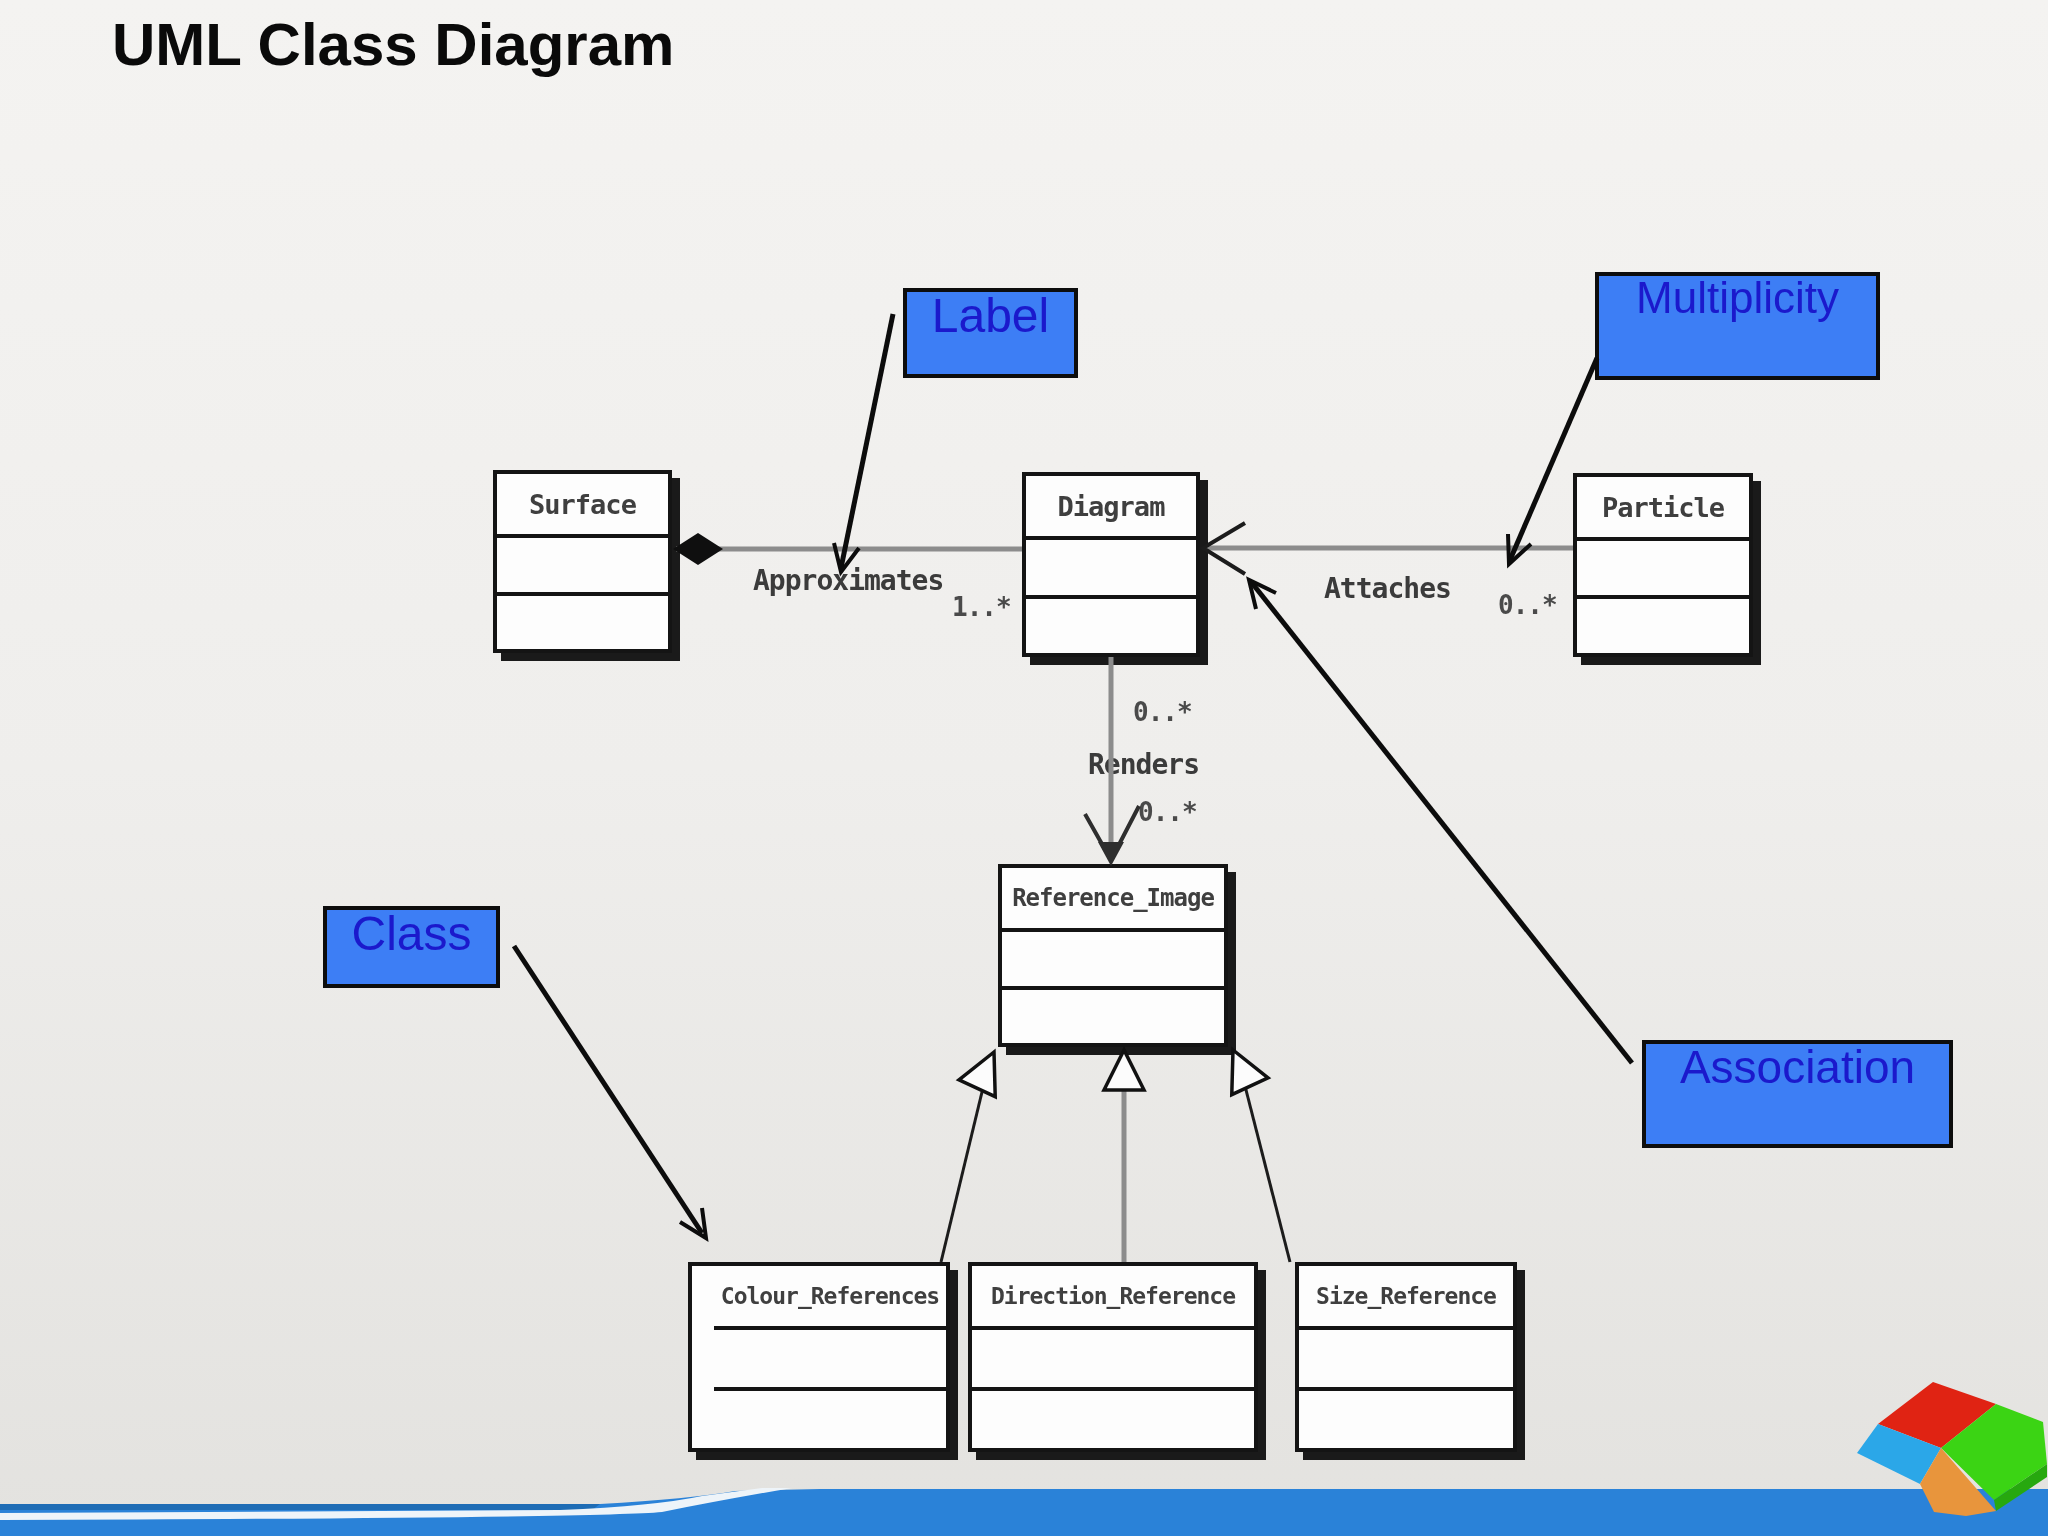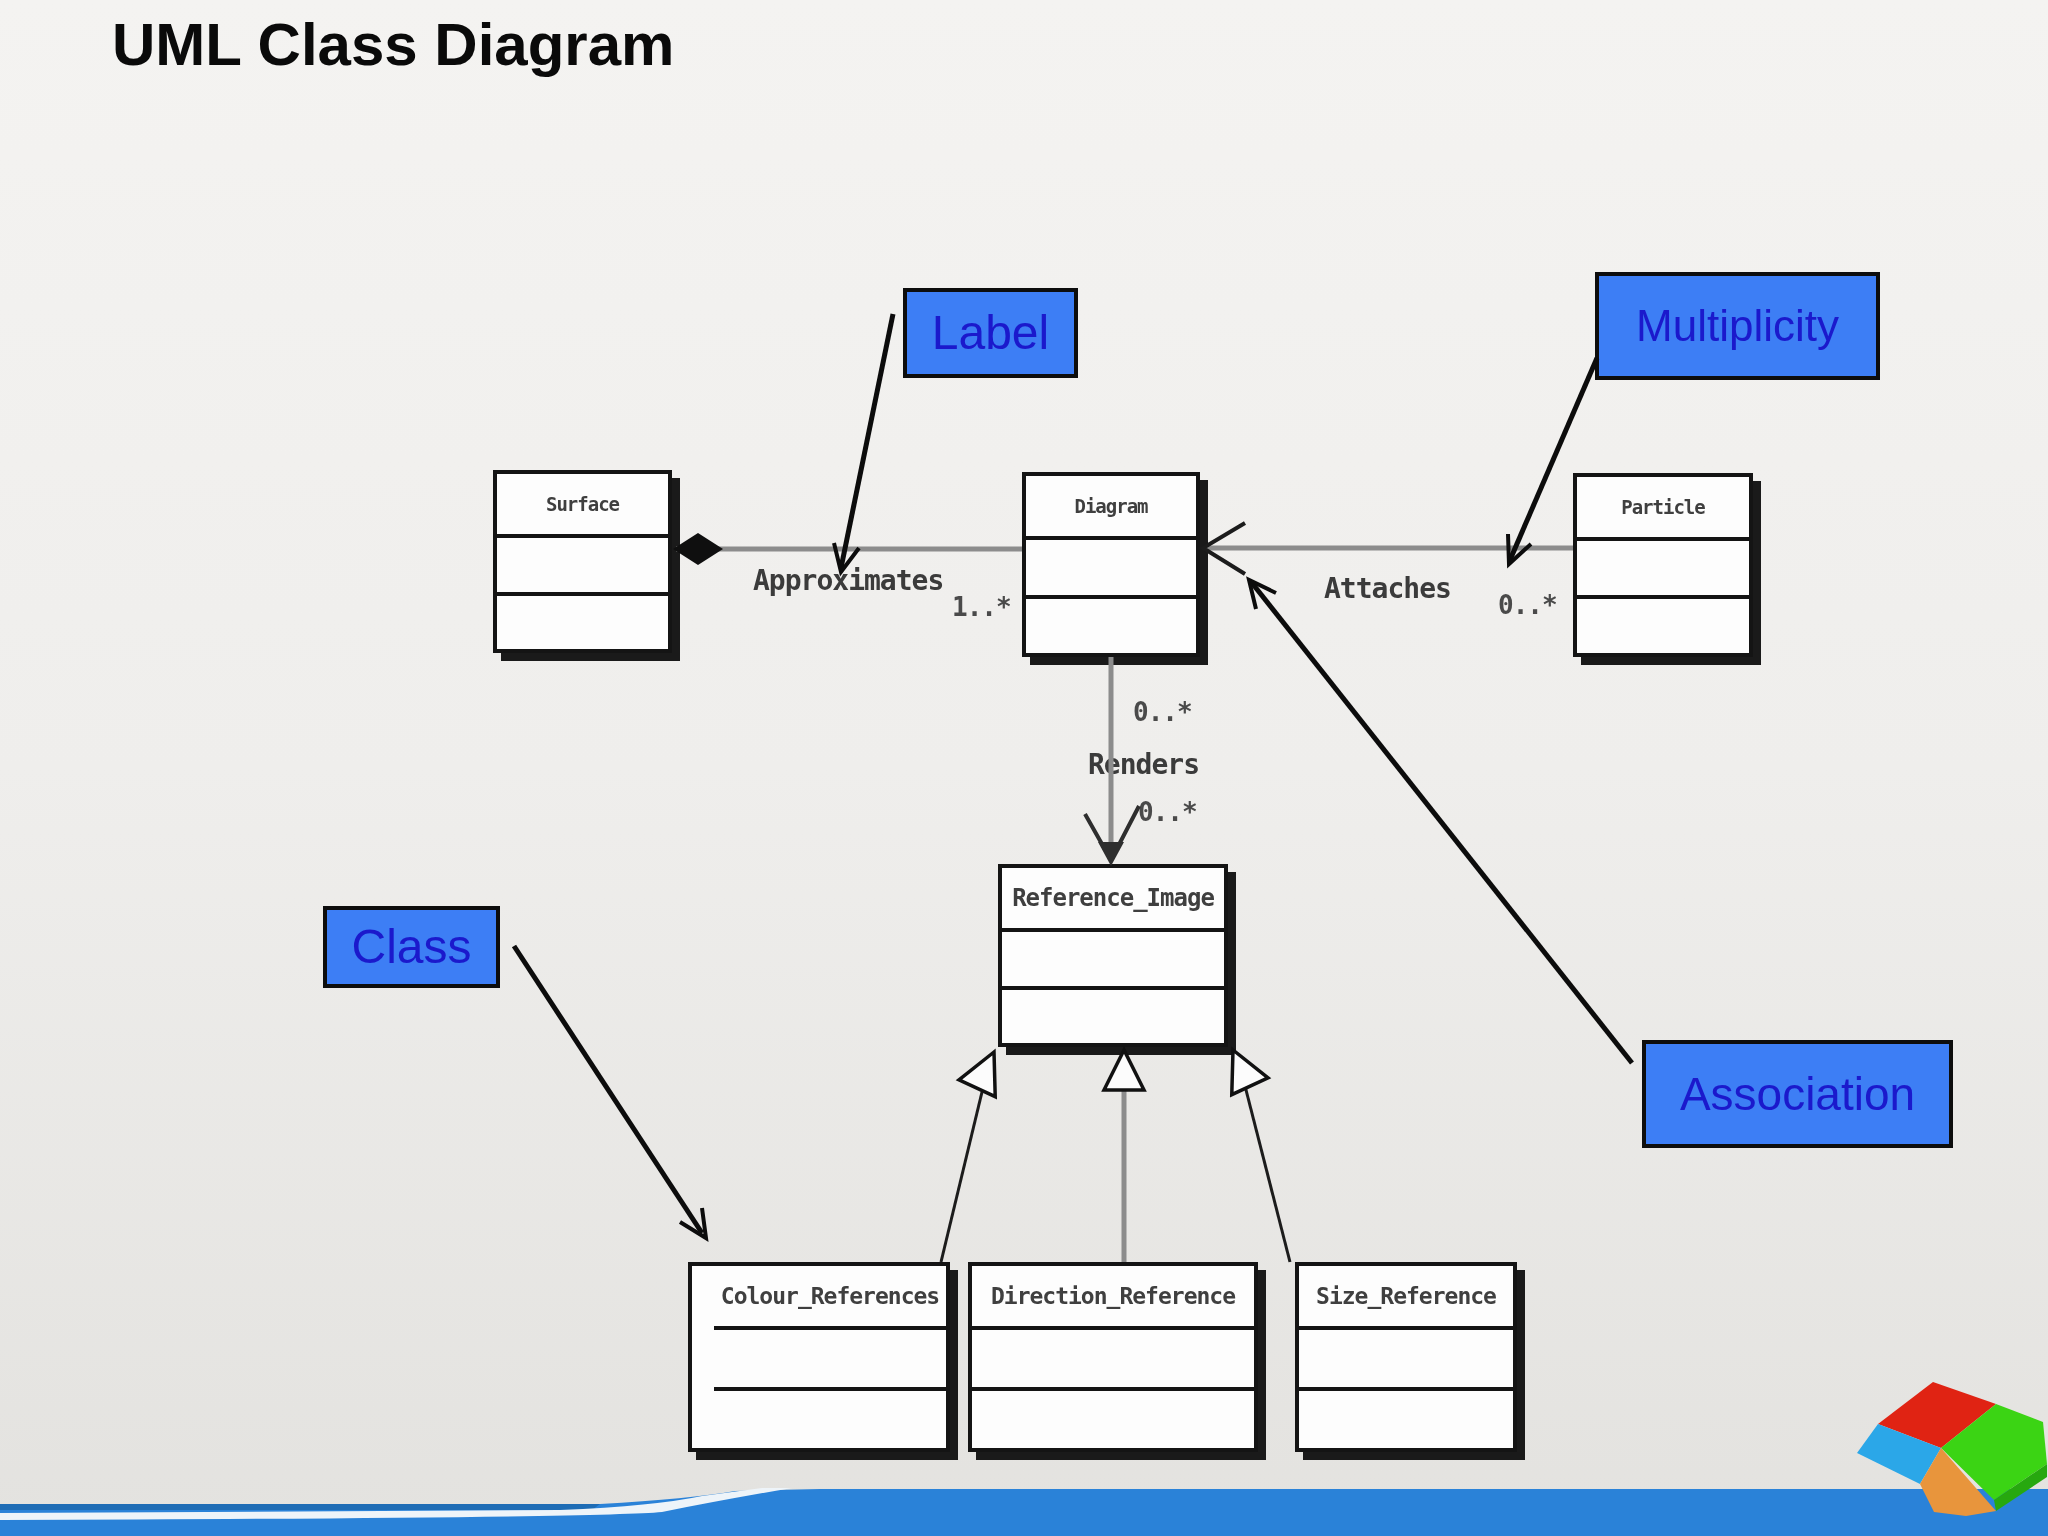--- a/index.html
+++ b/index.html
@@ -15,29 +15,29 @@
   }
   
   .uml-box{
     position:absolute;background:#fdfdfd;border:4px solid #141414;
     box-shadow:8px 8px 0 #1a1a1a;box-sizing:border-box;
     display:flex;flex-direction:column;
   }
   .uml-title{
     height:60px;flex:0 0 60px;display:flex;align-items:center;justify-content:center;
     font-family:"DejaVu Sans Mono",monospace;font-weight:bold;color:#3f3f3f;
-    font-size:19px;letter-spacing:-1px;white-space:nowrap;overflow:hidden;
+    font-size:27px;letter-spacing:-1px;white-space:nowrap;overflow:hidden;
   }
   .uml-row{flex:1 1 auto;border-top:4px solid #141414;}
   .fs24 .uml-title{font-size:24px;}
   .fs23 .uml-title{font-size:23px;}
   
   .callout{
     position:absolute;background:#3d7ef5;border:4px solid #0d0d0d;box-sizing:border-box;
-    display:flex;align-items:center;justify-content:center;
+    display:flex;justify-content:center;
     color:#1b19cc;font-family:"Liberation Sans",sans-serif;line-height:1;
   }
   
   .rel-label{
     position:absolute;font-family:"DejaVu Sans Mono",monospace;font-weight:bold;
     color:#3b3b3b;font-size:28px;letter-spacing:-1px;white-space:nowrap;
   }
   .rel-mult{
     position:absolute;font-family:"DejaVu Sans Mono",monospace;font-weight:bold;
     color:#4a4a4a;font-size:26px;letter-spacing:-1px;white-space:nowrap;

